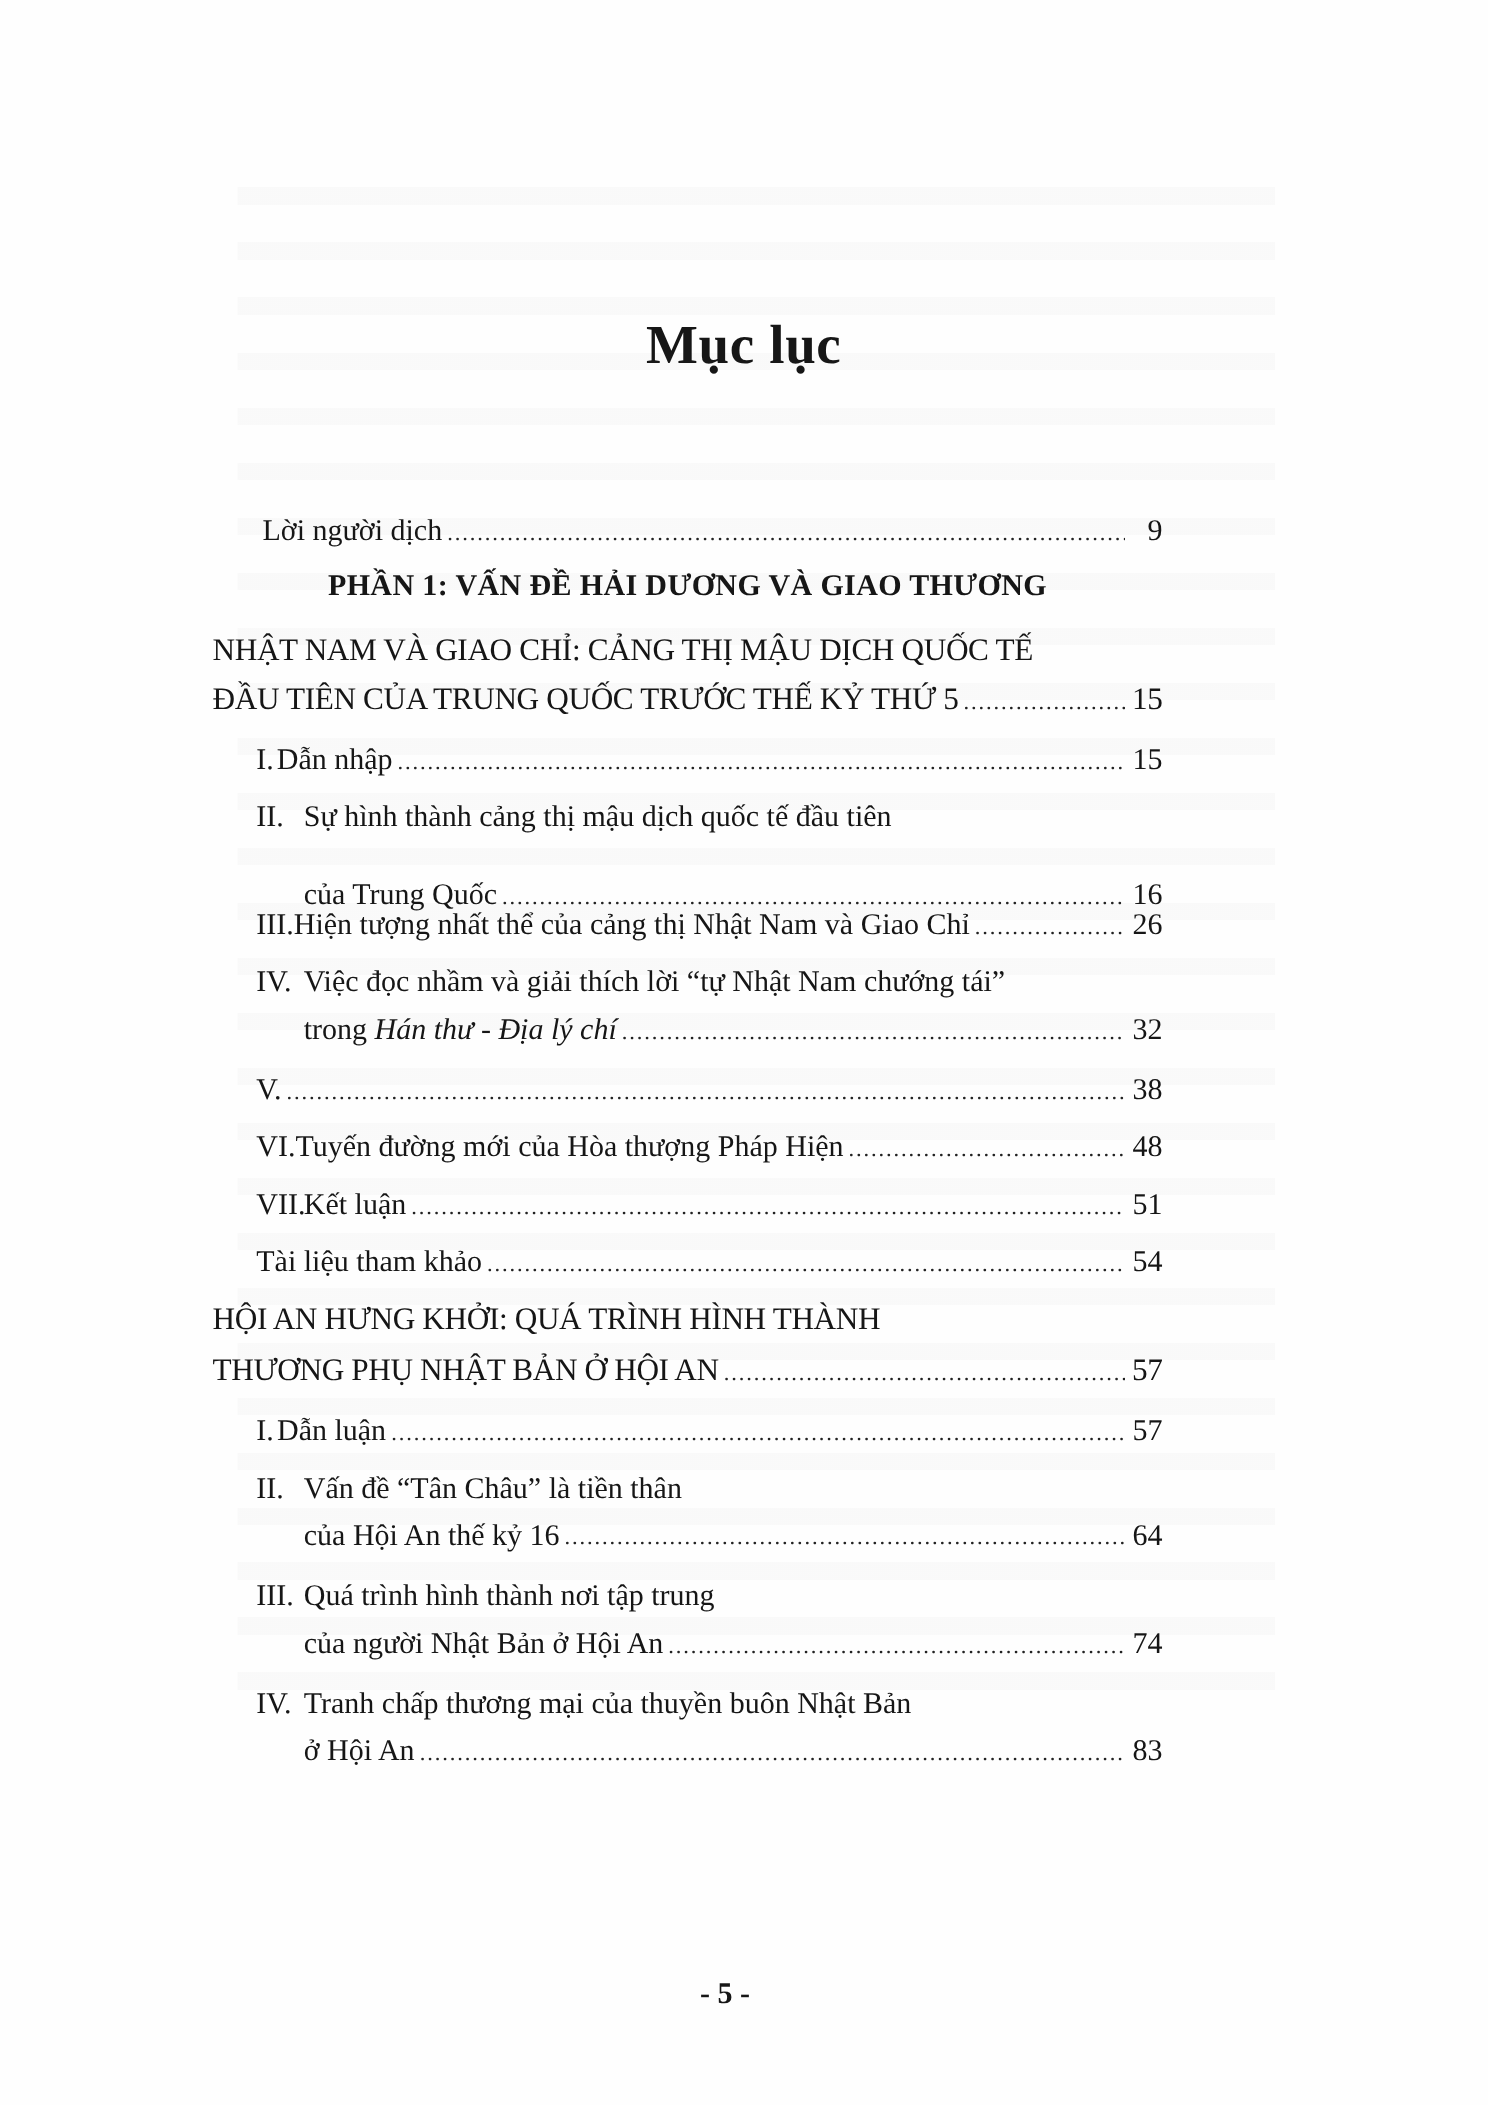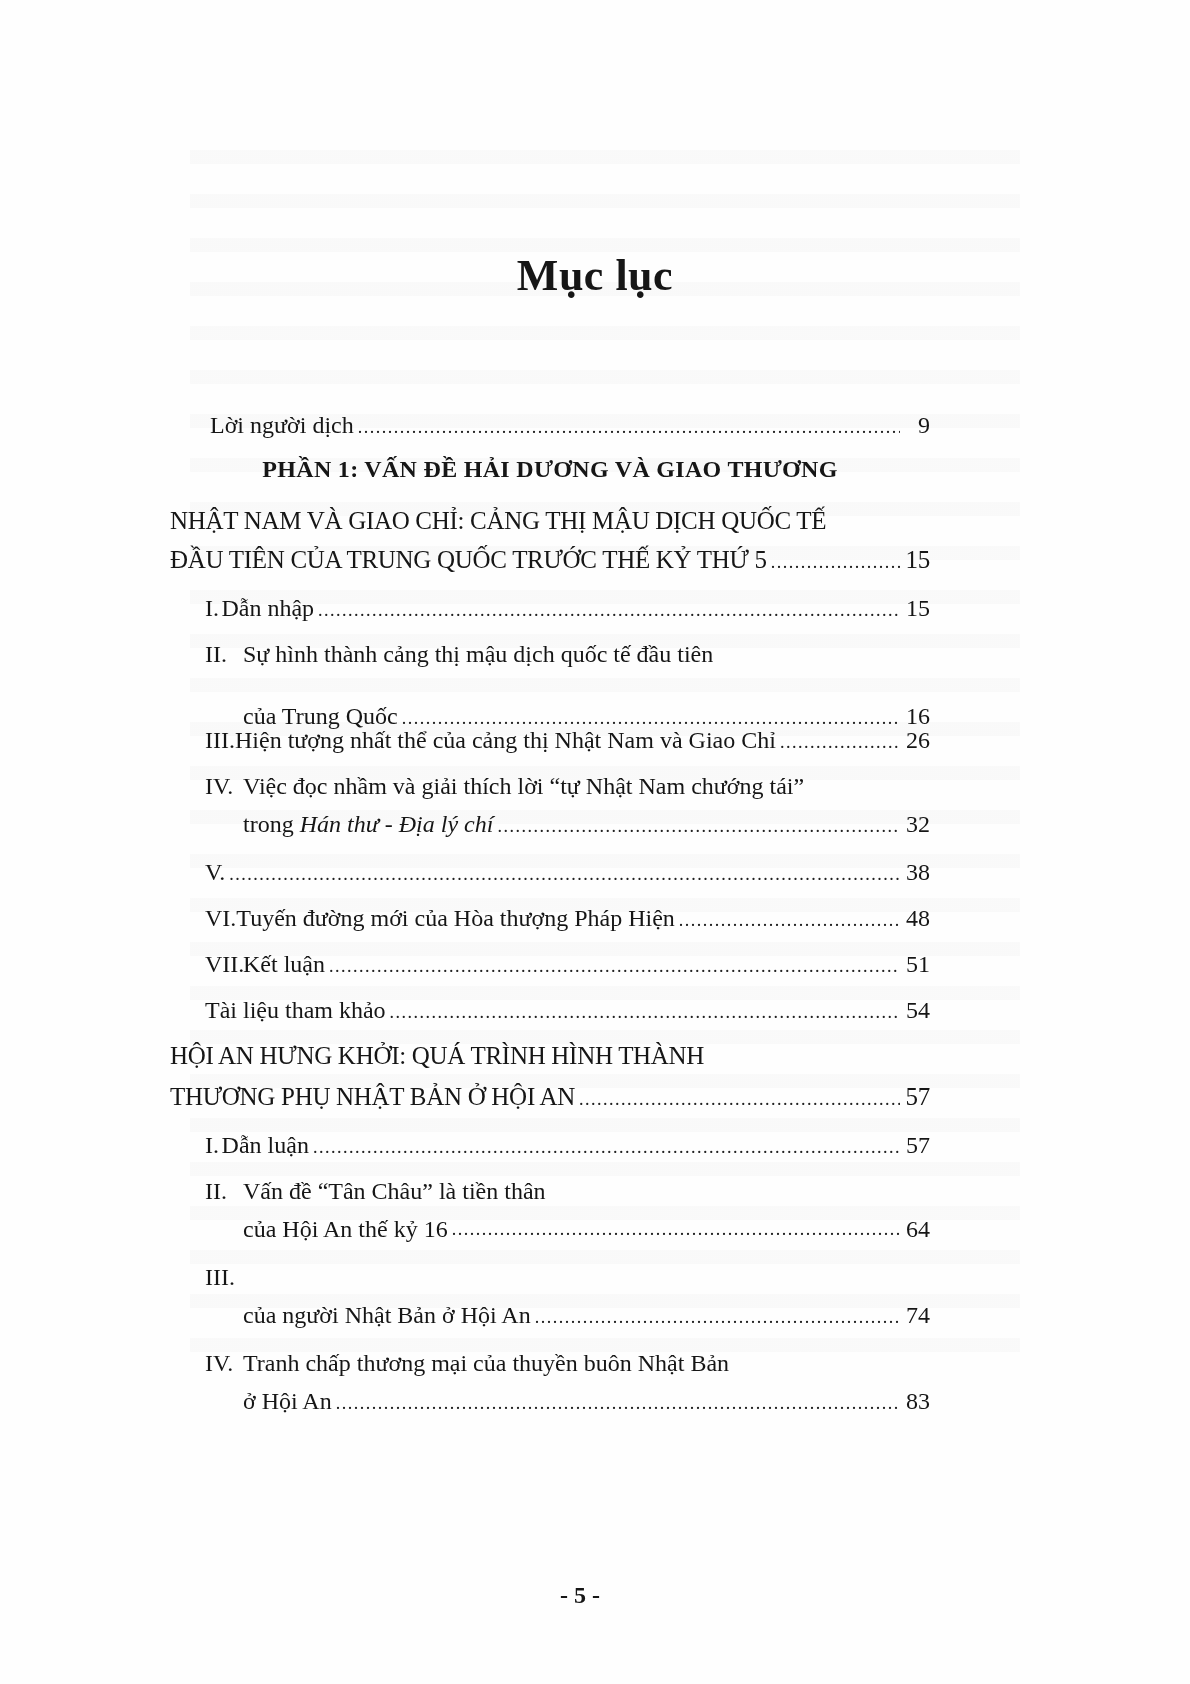--- a/index.html
+++ b/index.html
@@ -206,20 +206,21 @@
       <span>Vấn đề “Tân Châu” là tiền thân</span>
     </div>
     <div class="entry" style="left:243px; top:1214px;align-items:flex-end;">
       <span>của Hội An thế kỷ 16</span>
       <span class="dots"></span>
       <span class="pg">64</span>
     </div>
 
     <div class="line" style="left:205px; top:1262px;">
       <span class="numeral">III.</span>
+      <span>Quá trình hình thành nơi tập trung</span>
     </div>
     <div class="entry" style="left:243px; top:1300px;">
       <span>của người Nhật Bản ở Hội An</span>
       <span class="dots"></span>
       <span class="pg">74</span>
     </div>
 
     <div class="line" style="left:205px; top:1348px;">
       <span class="numeral">IV.</span>
       <span>Tranh chấp thương mại của thuyền buôn Nhật Bản</span>

